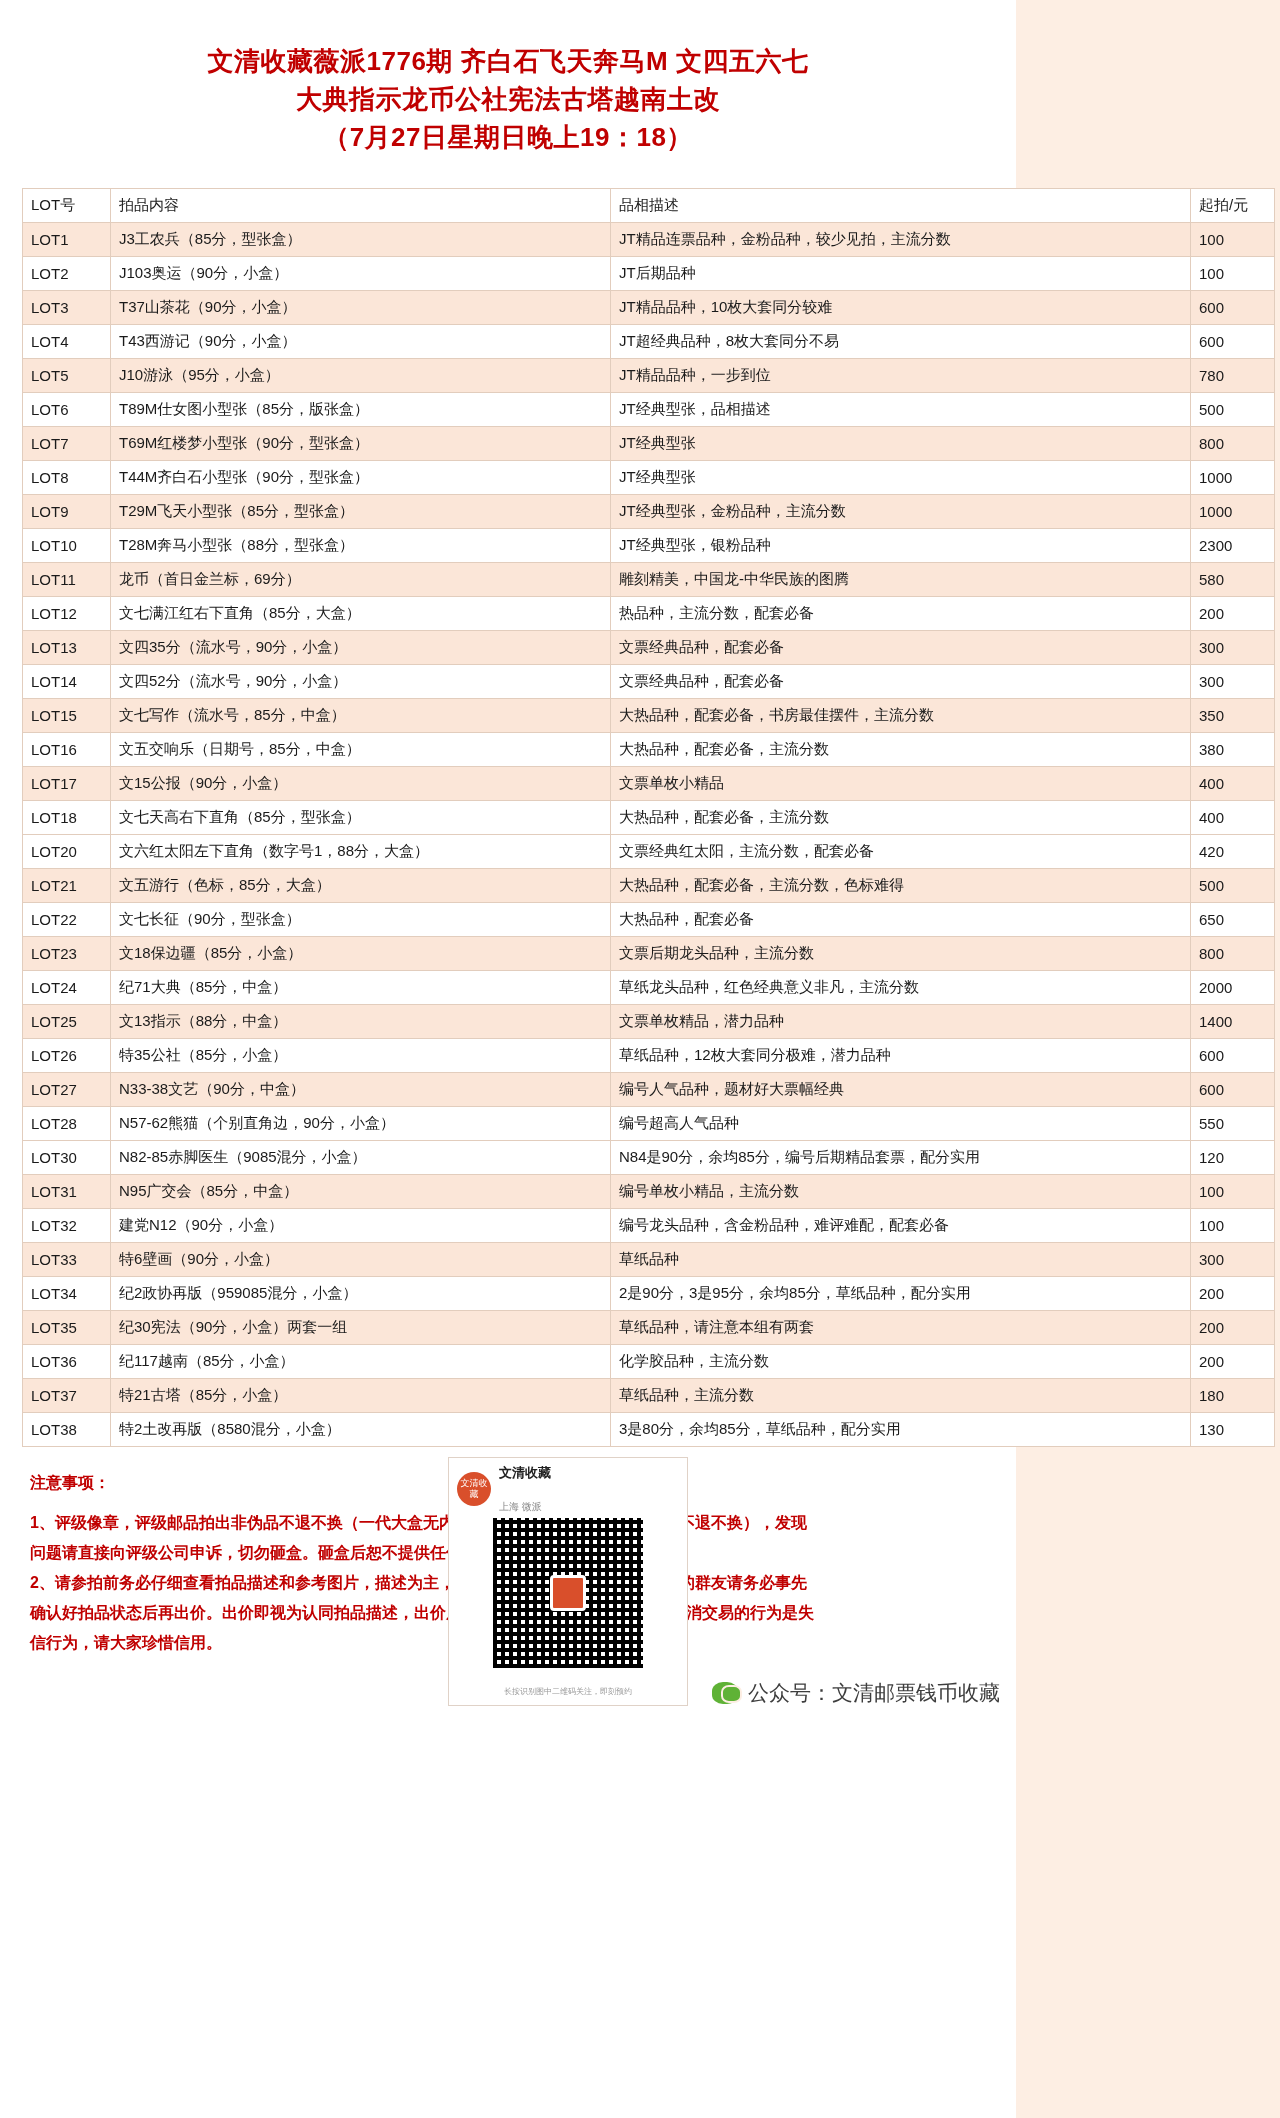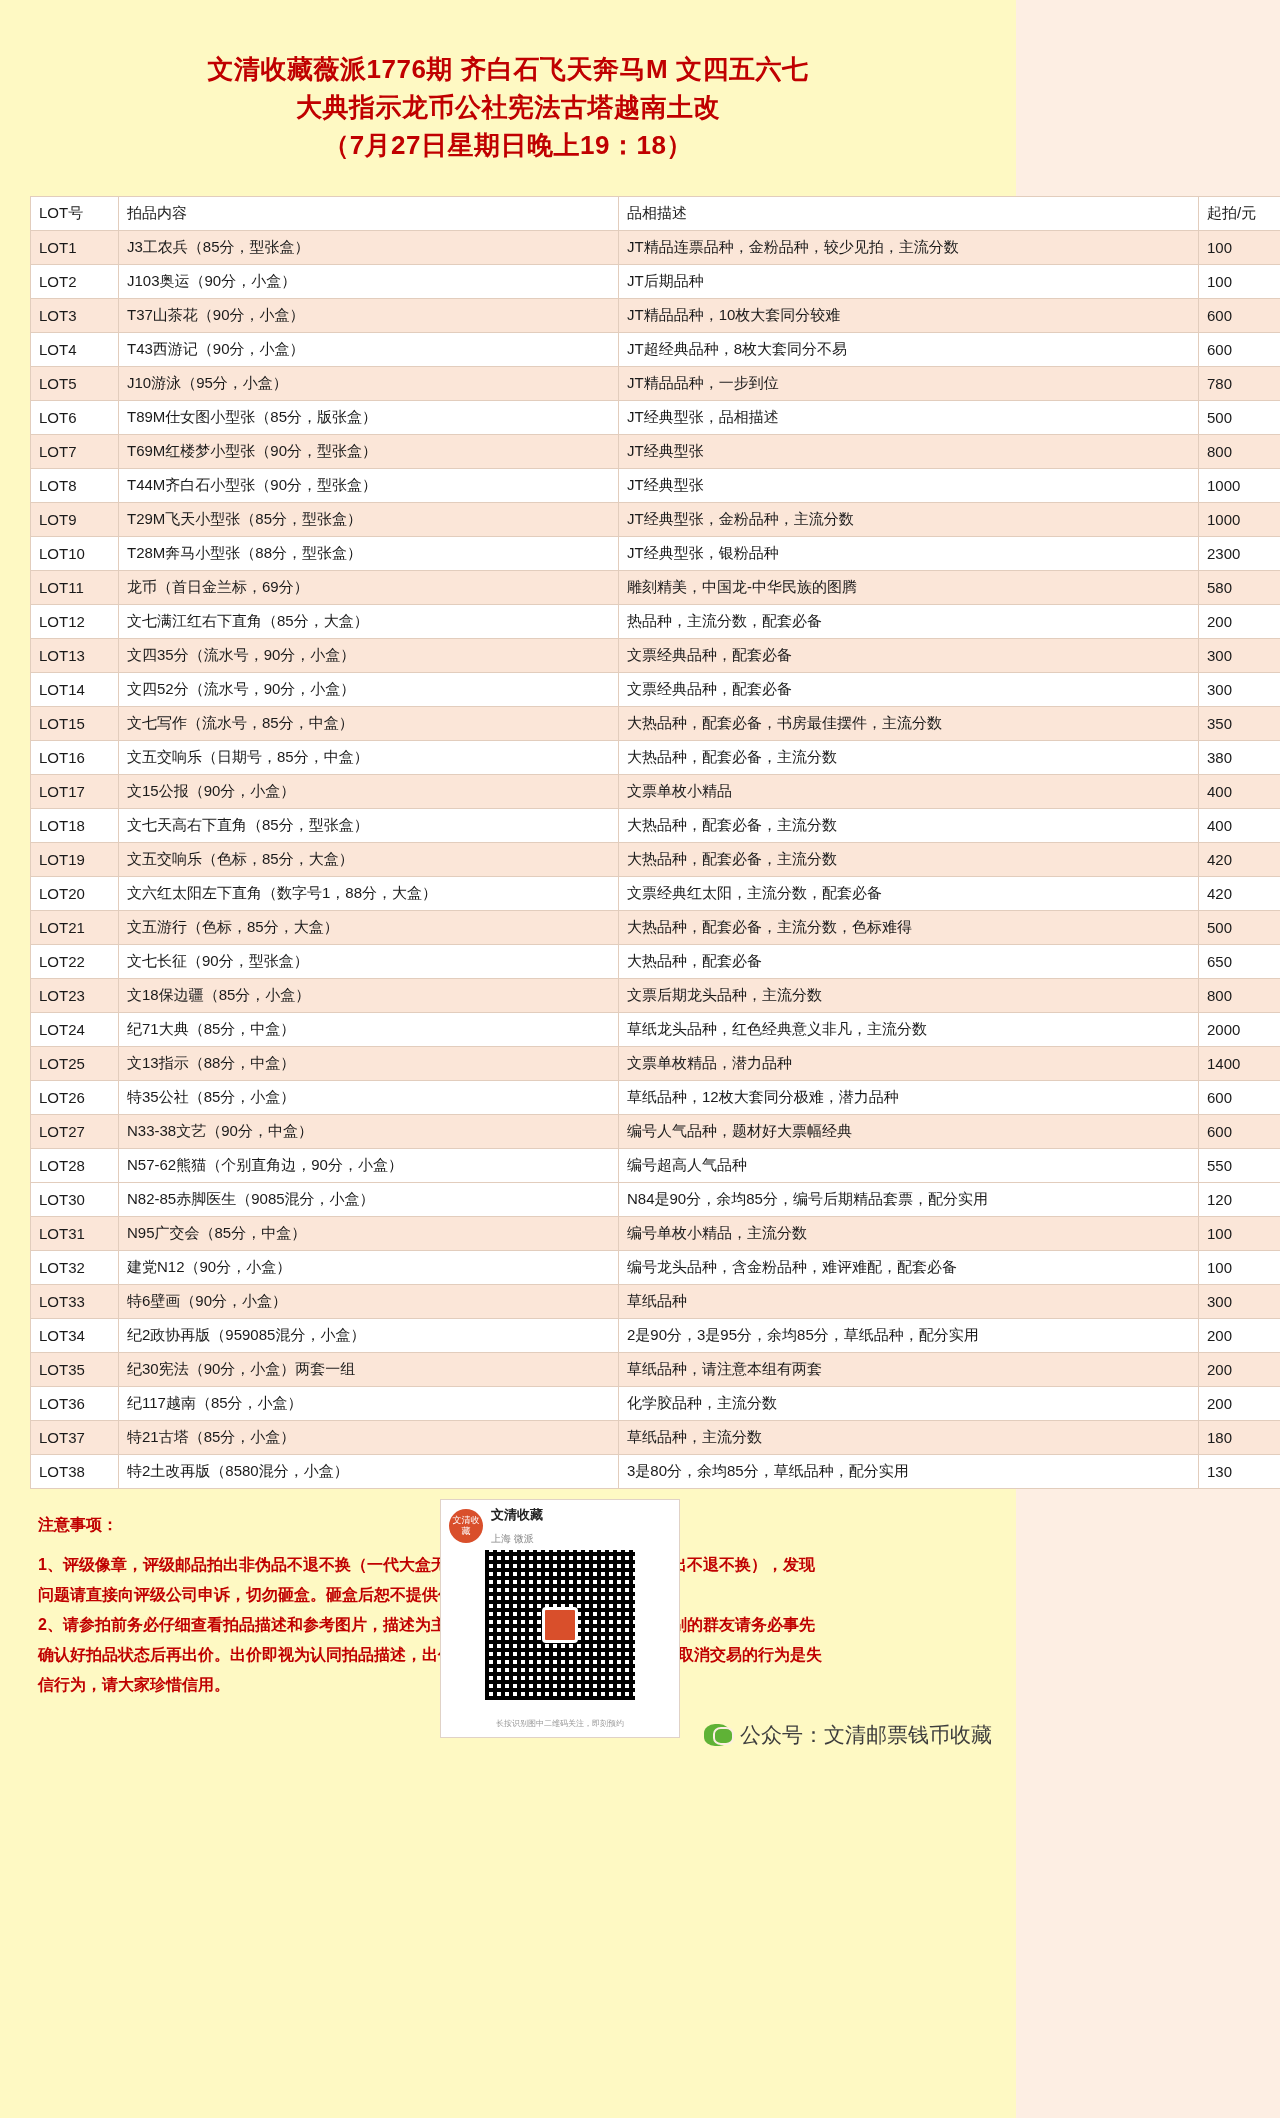--- a/index.html
+++ b/index.html
@@ -10,23 +10,23 @@
     width: 1280px;
     min-height: 2118px;
     background: #fdeee3;
     font-family: "Liberation Sans", sans-serif;
     color: #1a1a1a;
   }
   .page {
     width: 1016px;
     min-height: 2118px;
     box-sizing: border-box;
-    background: #fef9c3;
+    background: #ffffff;
     position: relative;
-    padding: 16px;
+    padding: 8px;
   }
   .header {
     padding: 34px 60px 18px 60px;
     text-align: center;
   }
   .header .title-line {
     color: #c00000;
     font-weight: bold;
     font-size: 26px;
     line-height: 38px;
@@ -115,21 +115,21 @@
     flex: none;
   }
   .qr-name {
     font-size: 13px;
     font-weight: bold;
     color: #222;
   }
   .qr-sub {
     font-size: 10px;
     color: #888;
-    margin-top: 8px;
+    margin-top: 18px;
   }
   .qr-code {
     width: 150px;
     height: 150px;
     margin: 2px auto 0 auto;
     position: relative;
     background:
       repeating-linear-gradient(90deg, #000 0 4px, #fff 4px 8px),
       repeating-linear-gradient(0deg, #000 0 4px, #fff 4px 8px);
     background-blend-mode: multiply;
@@ -311,26 +311,20 @@
             <td>文15公报（90分，小盒）</td>
             <td>文票单枚小精品</td>
             <td>400</td>
           </tr>
           <tr class="even">
             <td>LOT18</td>
             <td>文七天高右下直角（85分，型张盒）</td>
             <td>大热品种，配套必备，主流分数</td>
             <td>400</td>
           </tr>
-          <tr class="odd">
-            <td>LOT19</td>
-            <td>文五交响乐（色标，85分，大盒）</td>
-            <td>大热品种，配套必备，主流分数</td>
-            <td>420</td>
-          </tr>
           <tr class="even">
             <td>LOT20</td>
             <td>文六红太阳左下直角（数字号1，88分，大盒）</td>
             <td>文票经典红太阳，主流分数，配套必备</td>
             <td>420</td>
           </tr>
           <tr class="odd">
             <td>LOT21</td>
             <td>文五游行（色标，85分，大盒）</td>
             <td>大热品种，配套必备，主流分数，色标难得</td>

